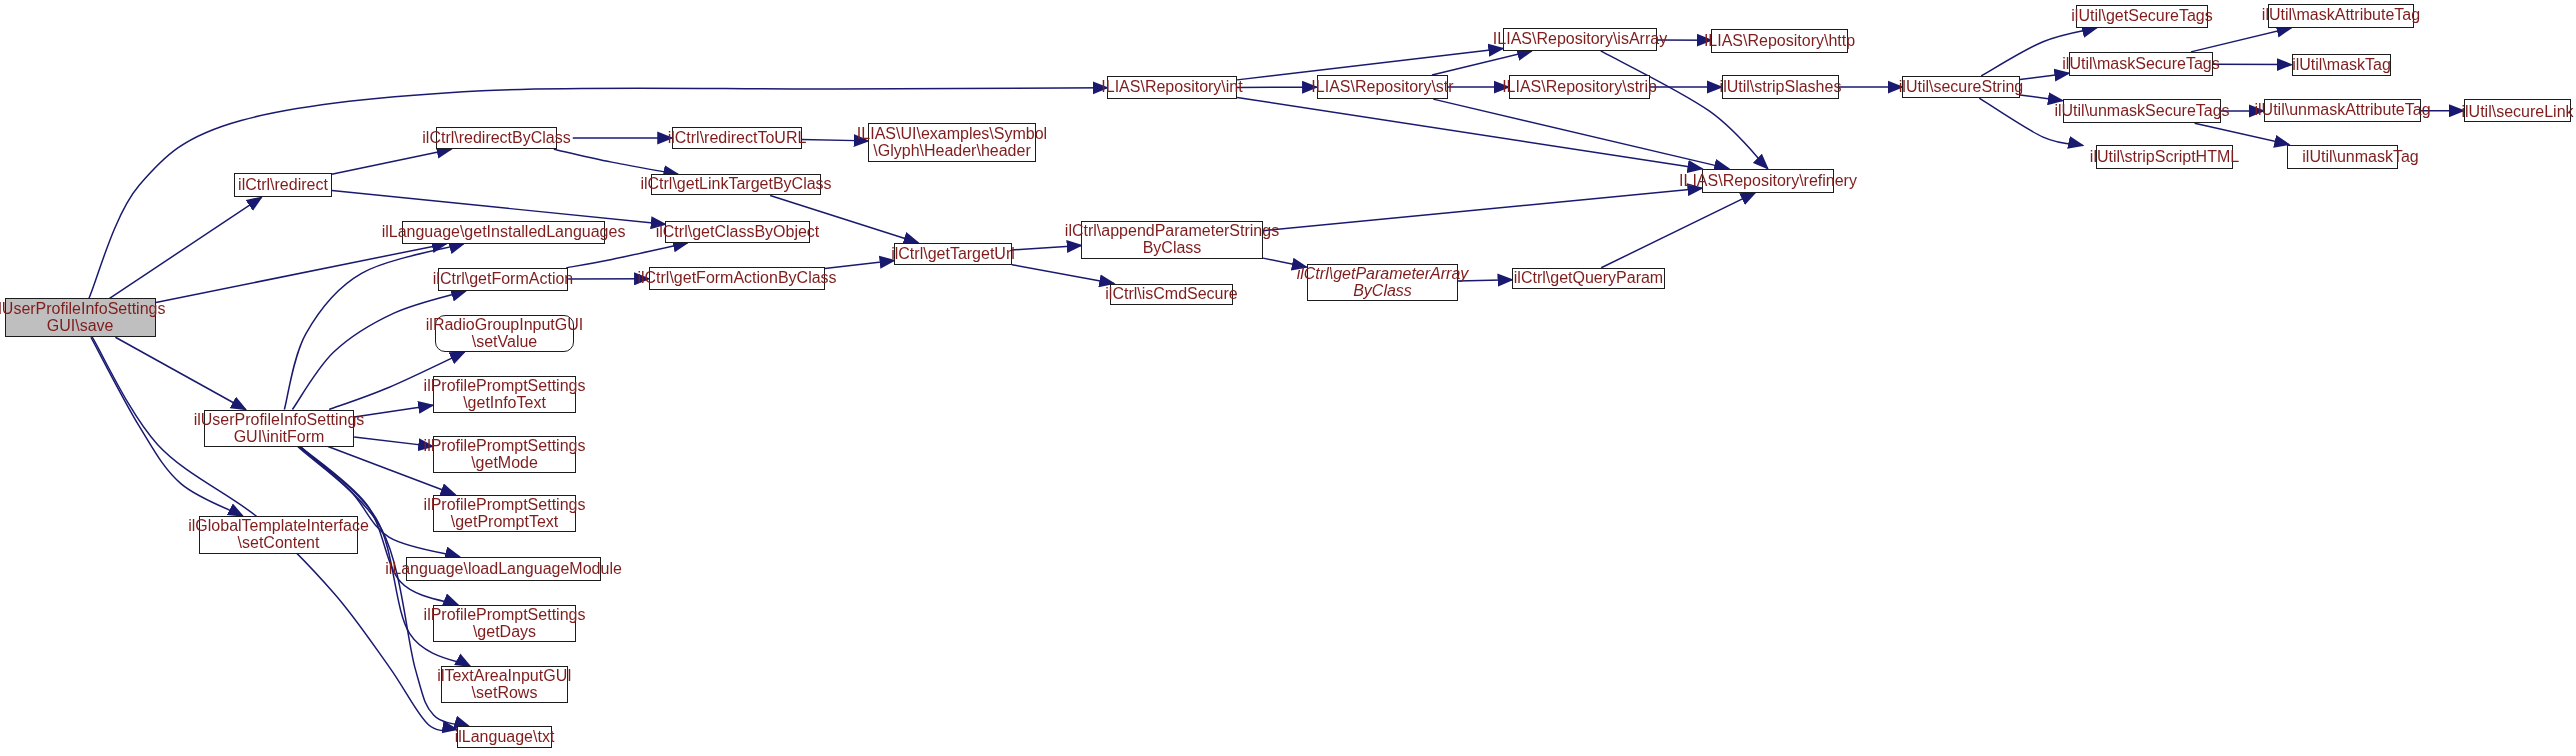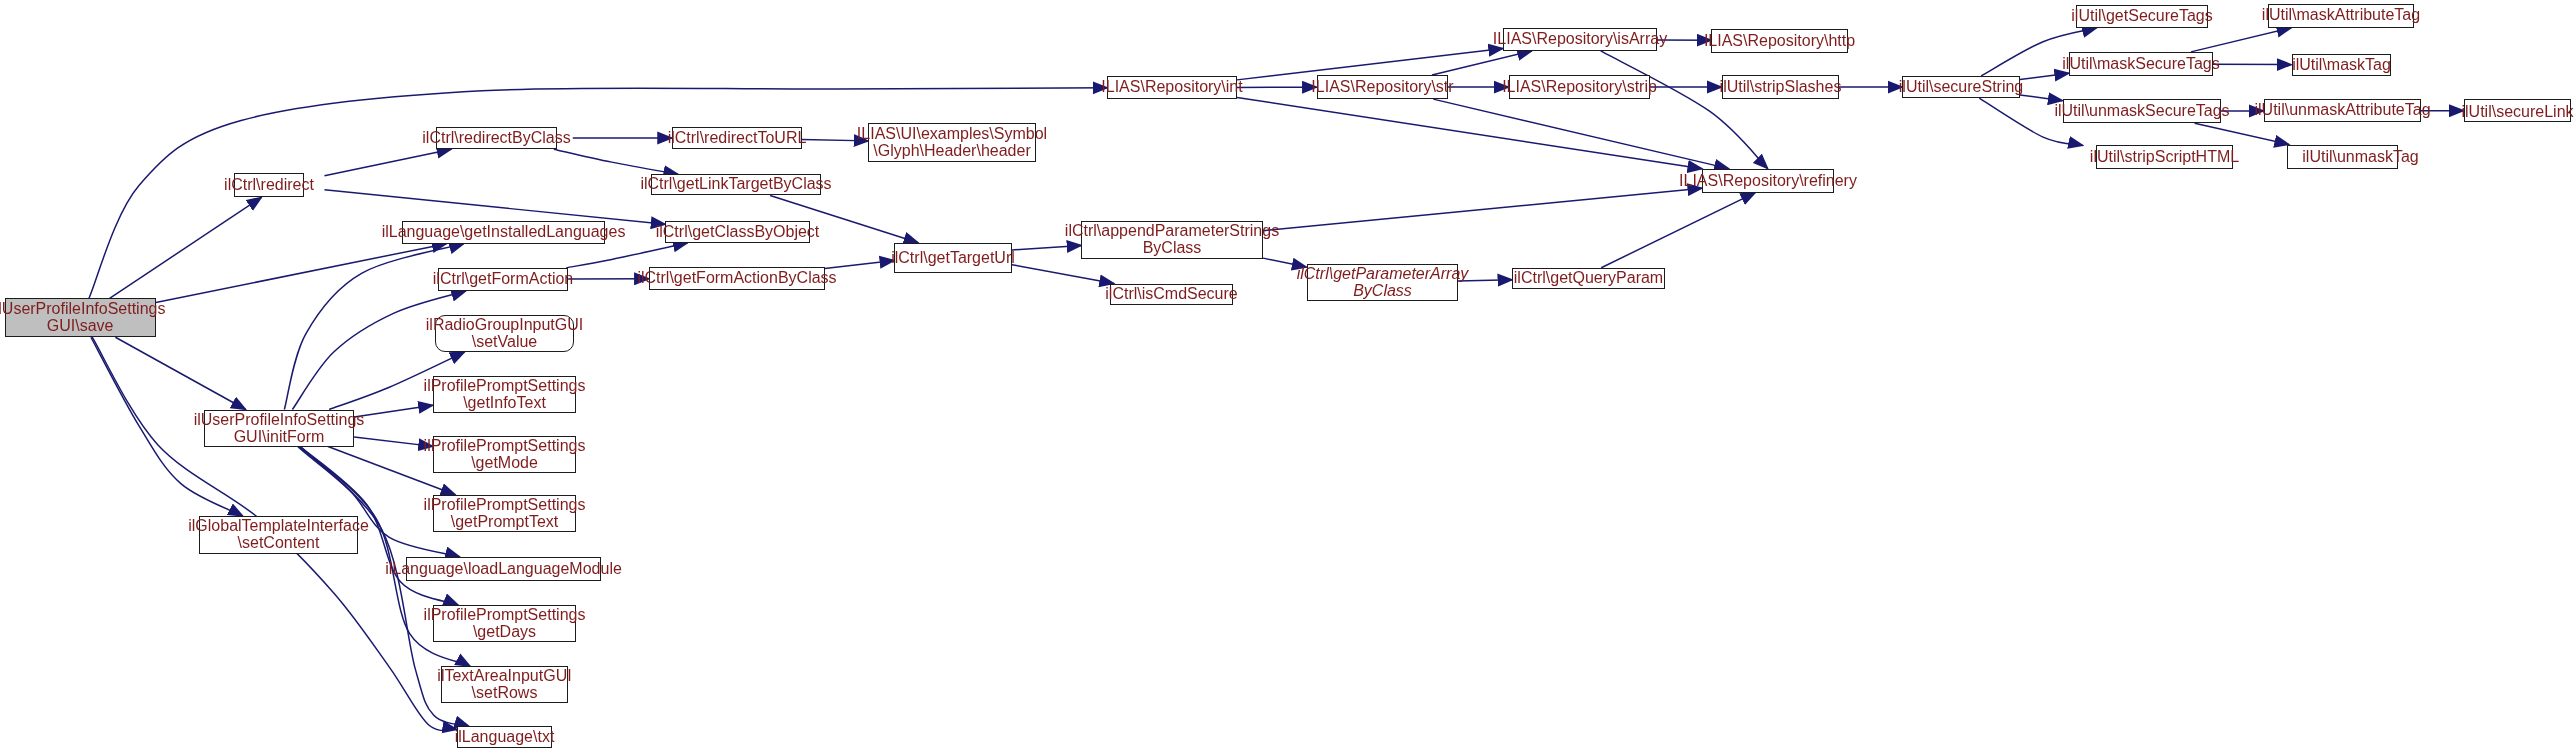--- a/index.html
+++ b/index.html
@@ -71,21 +71,21 @@
       <path d="M2364.625,56 L2472.875,30" fill="none" stroke="#191970" stroke-width="1.6" marker-end="url(#arr)"></path>
       <path d="M2388,69.35879629629629 L2473,69.75231481481481" fill="none" stroke="#191970" stroke-width="1.6" marker-end="url(#arr)"></path>
       <path d="M2396,119.80369515011547 L2443,119.69515011547344" fill="none" stroke="#191970" stroke-width="1.6" marker-end="url(#arr)"></path>
       <path d="M2368.5714285714284,133 L2470.4285714285716,156" fill="none" stroke="#191970" stroke-width="1.6" marker-end="url(#arr)"></path>
       <path d="M2612,119.5 L2659,119.5" fill="none" stroke="#191970" stroke-width="1.6" marker-end="url(#arr)"></path>
     </svg>
 <div class="node root" style="left: 4.6px; top: 298px; width: 151px; height: 39px; border-color: rgb(28, 28, 28); background: rgb(191, 191, 191);">
       <span>ilUserProfileInfoSettings</span>
       <span>GUI\save</span>
     </div>
-    <div class="node" style="left: 234px; top: 173px; width: 70px; height: 24px; border-color: rgb(28, 28, 28); background: rgb(255, 255, 255);">
+    <div class="node" style="left: 234px; top: 173px; width: 98px; height: 24px; border-color: rgb(28, 28, 28); background: rgb(255, 255, 255);">
       <span>ilCtrl\redirect</span>
     </div>
     <div class="node" style="left: 436px; top: 127px; width: 121px; height: 22px; border-color: rgb(28, 28, 28); background: rgb(255, 255, 255);">
       <span>ilCtrl\redirectByClass</span>
     </div>
     <div class="node" style="left: 402px; top: 221px; width: 203px; height: 23px; border-color: rgb(28, 28, 28); background: rgb(255, 255, 255);">
       <span>ilLanguage\getInstalledLanguages</span>
     </div>
     <div class="node" style="left: 438px; top: 268px; width: 130px; height: 23px; border-color: rgb(28, 28, 28); background: rgb(255, 255, 255);">
       <span>ilCtrl\getFormAction</span>
@@ -137,21 +137,21 @@
     </div>
     <div class="node" style="left: 651px; top: 174px; width: 170px; height: 21px; border-color: rgb(28, 28, 28); background: rgb(255, 255, 255);">
       <span>ilCtrl\getLinkTargetByClass</span>
     </div>
     <div class="node" style="left: 665px; top: 221px; width: 145px; height: 22px; border-color: rgb(28, 28, 28); background: rgb(255, 255, 255);">
       <span>ilCtrl\getClassByObject</span>
     </div>
     <div class="node" style="left: 649px; top: 267px; width: 176px; height: 23px; border-color: rgb(28, 28, 28); background: rgb(255, 255, 255);">
       <span>ilCtrl\getFormActionByClass</span>
     </div>
-    <div class="node" style="left: 894px; top: 243px; width: 118px; height: 30px; border-color: rgb(28, 28, 28); background: rgb(255, 255, 255);">
+    <div class="node" style="left: 894px; top: 243px; width: 118px; height: 22px; border-color: rgb(28, 28, 28); background: rgb(255, 255, 255);">
       <span>ilCtrl\getTargetUrl</span>
     </div>
     <div class="node" style="left: 1081px; top: 221px; width: 182px; height: 38px; border-color: rgb(28, 28, 28); background: rgb(255, 255, 255);">
       <span>ilCtrl\appendParameterStrings</span>
       <span>ByClass</span>
     </div>
     <div class="node" style="left: 1110px; top: 284px; width: 123px; height: 21px; border-color: rgb(28, 28, 28); background: rgb(255, 255, 255);">
       <span>ilCtrl\isCmdSecure</span>
     </div>
     <div class="node" style="left: 1307px; top: 264px; width: 151px; height: 37px; border-color: rgb(28, 28, 28); background: rgb(255, 255, 255); font-style: italic;">

